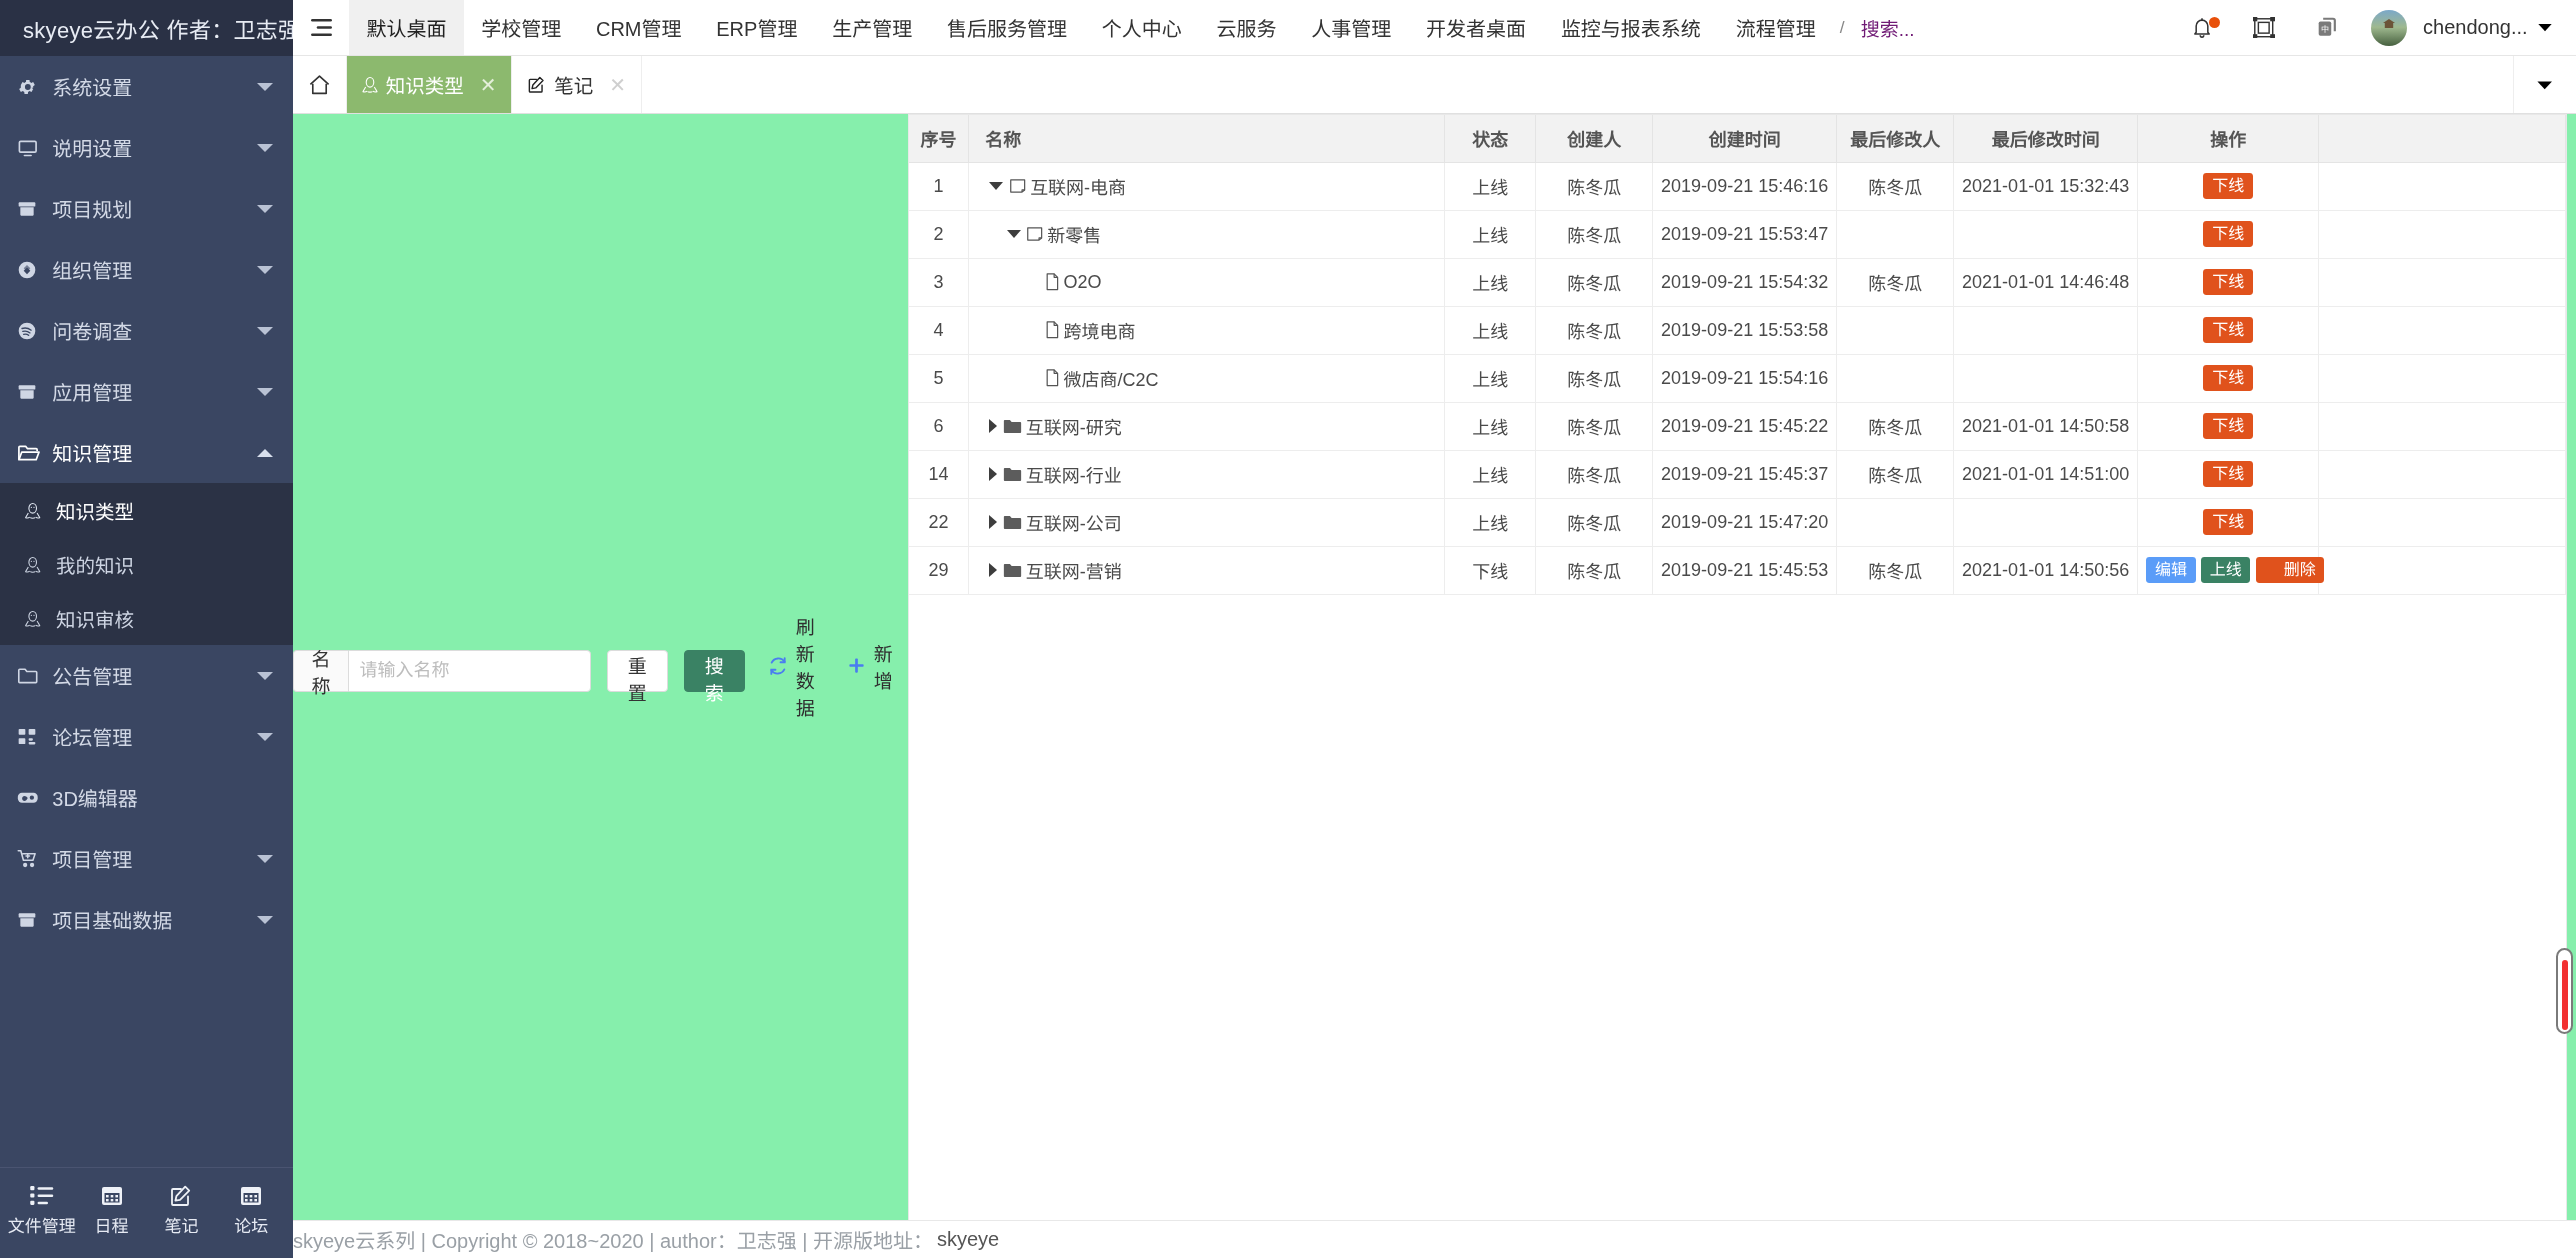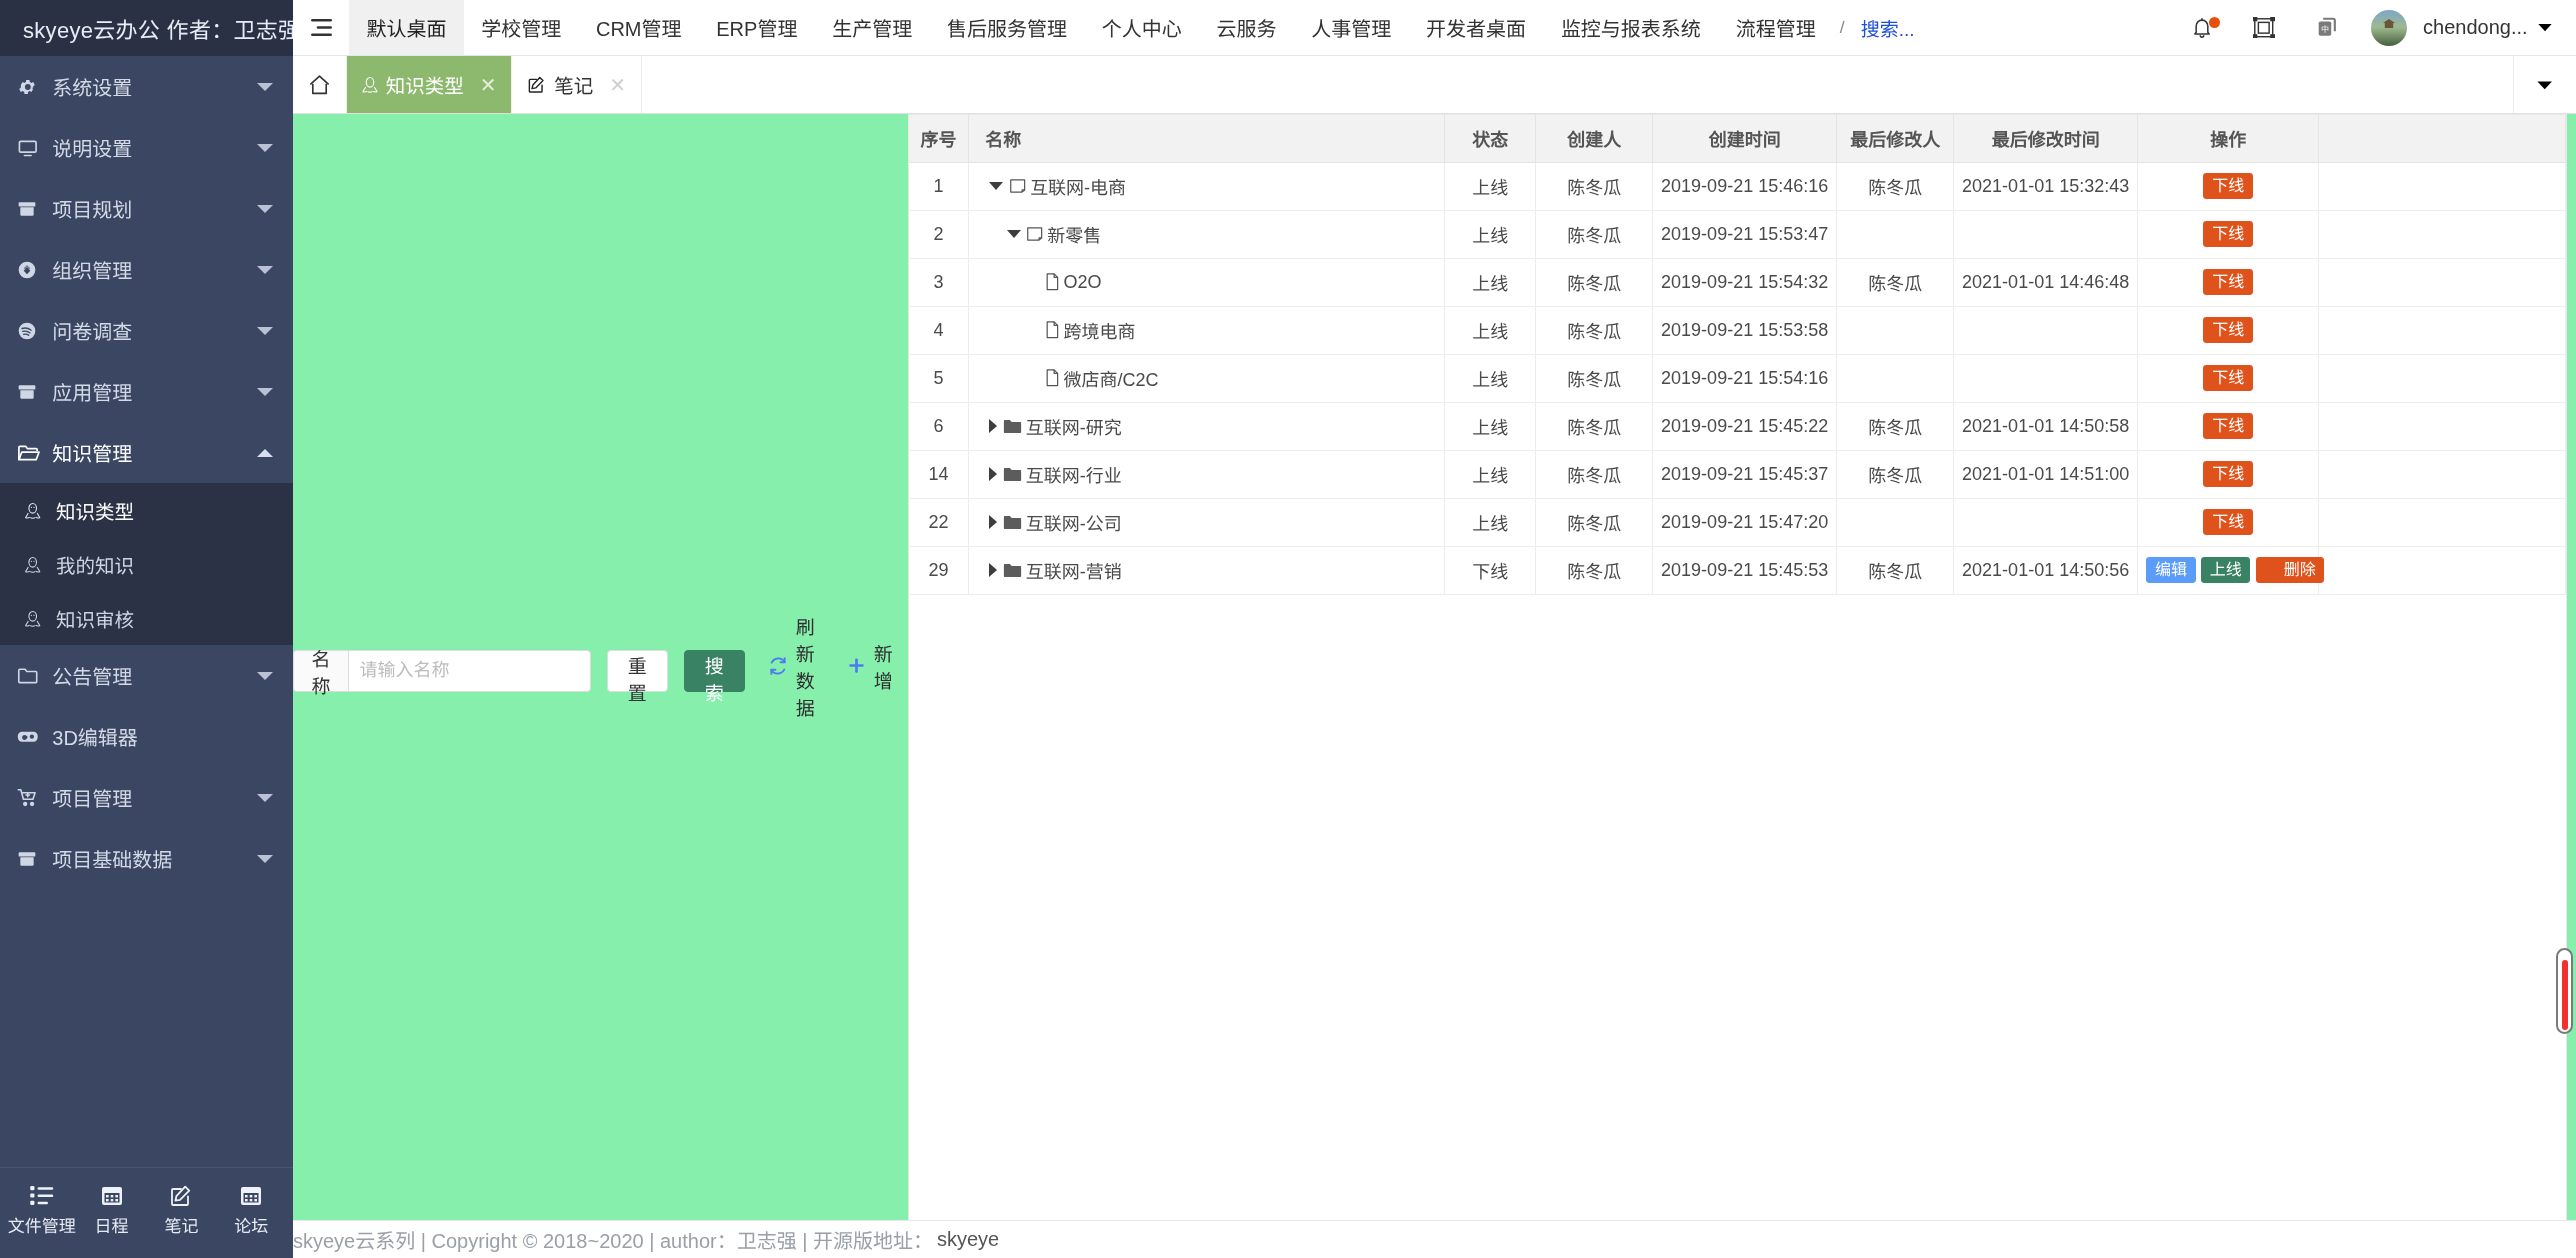--- a/index.html
+++ b/index.html
@@ -124,21 +124,21 @@
     display: flex; align-items: center;
     padding: 0 17.4px;
     font-size: 20px;
     color: #333333;
     cursor: pointer;
   }
   .nav-item.active { background: #f0f0f0; color: #222; }
   .nav-sep { display:flex; align-items:center; padding: 0 6.7px; color:#888; font-size:17.4px; }
   .nav-search {
     display:flex; align-items:center;
-    font-size: 19px; color:#1d4ed8; padding-left: 9.4px;
+    font-size: 19px; color:#701a75; padding-left: 9.4px;
   }
   .topbar-right {
     margin-left: auto;
     display: flex; align-items: center;
     padding-right: 23px; gap: 6.7px;
   }
   .tb-ico {
     width: 56px; height: 56px;
     display:flex; align-items:center; justify-content:center;
     cursor:pointer; position: relative;
@@ -479,20 +479,33 @@
       <div class="menu-item">
         <span class="m-ico">
           <svg width="21.5" height="19" viewBox="0 0 24 20" fill="none" stroke="#cfd6e4" stroke-width="1.8" stroke-linejoin="round">
               <path d="M2 17V4a1 1 0 0 1 1-1h6l2 2.5h10a1 1 0 0 1 1 1V17a1 1 0 0 1-1 1H3a1 1 0 0 1-1-1z"></path>
             </svg>
         </span>
         <span class="m-label">公告管理</span>
         <span class="caret"></span>
       </div>
 
+      <div class="menu-item">
+        <span class="m-ico">
+          <svg width="20" height="19" viewBox="0 0 24 22" fill="#cfd6e4">
+              <rect x="2" y="2" width="8" height="7" rx="1"></rect>
+              <rect x="14" y="2" width="8" height="7" rx="1"></rect>
+              <rect x="2" y="13" width="8" height="7" rx="1"></rect>
+              <rect x="14" y="13" width="5" height="3" rx="1"></rect>
+              <rect x="14" y="17.5" width="8" height="3" rx="1"></rect>
+            </svg>
+        </span>
+        <span class="m-label">论坛管理</span>
+        <span class="caret"></span>
+      </div>
 
       <div class="menu-item">
         <span class="m-ico">
           <svg width="21.5" height="17.4" viewBox="0 0 26 18" fill="#cfd6e4">
               <rect x="1" y="3" width="24" height="12" rx="5"></rect>
               <path d="M13 9.5c-1.2 2.6-2.4 3.6-4 3.6s-2.8-1.3-2.8-3.1S7.4 6.8 9 6.8s2.8 1 4 2.7z" fill="#3a4662"></path>
               <circle cx="18" cy="9" r="2.6" fill="#3a4662"></circle>
             </svg>
         </span>
         <span class="m-label">3D编辑器</span>

